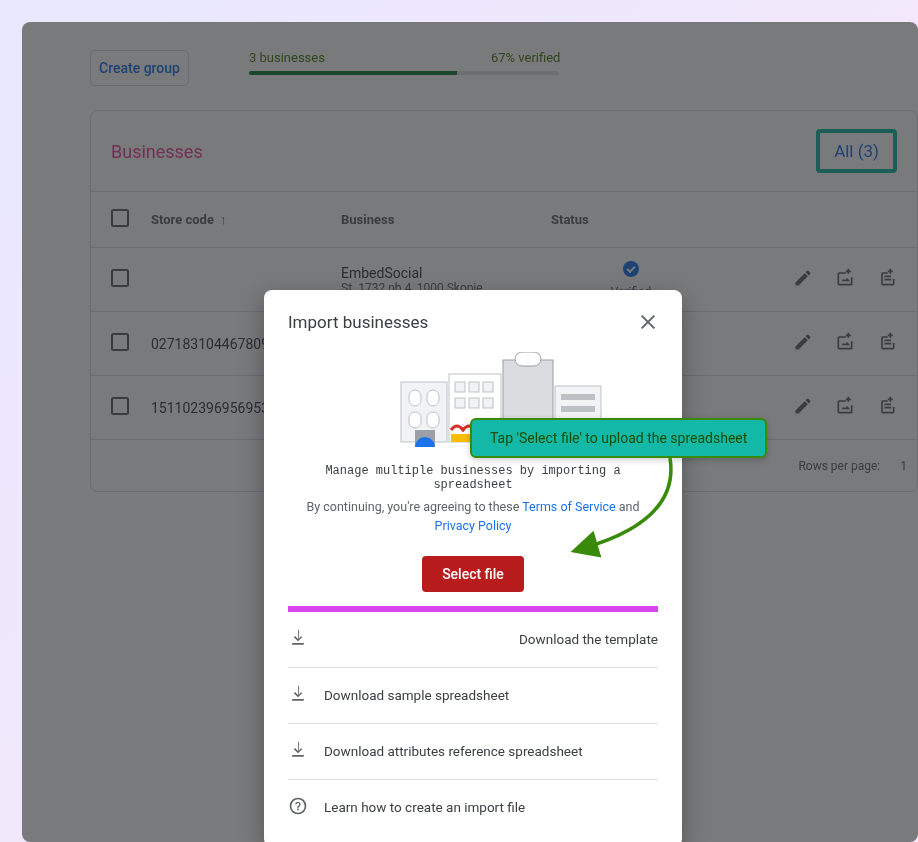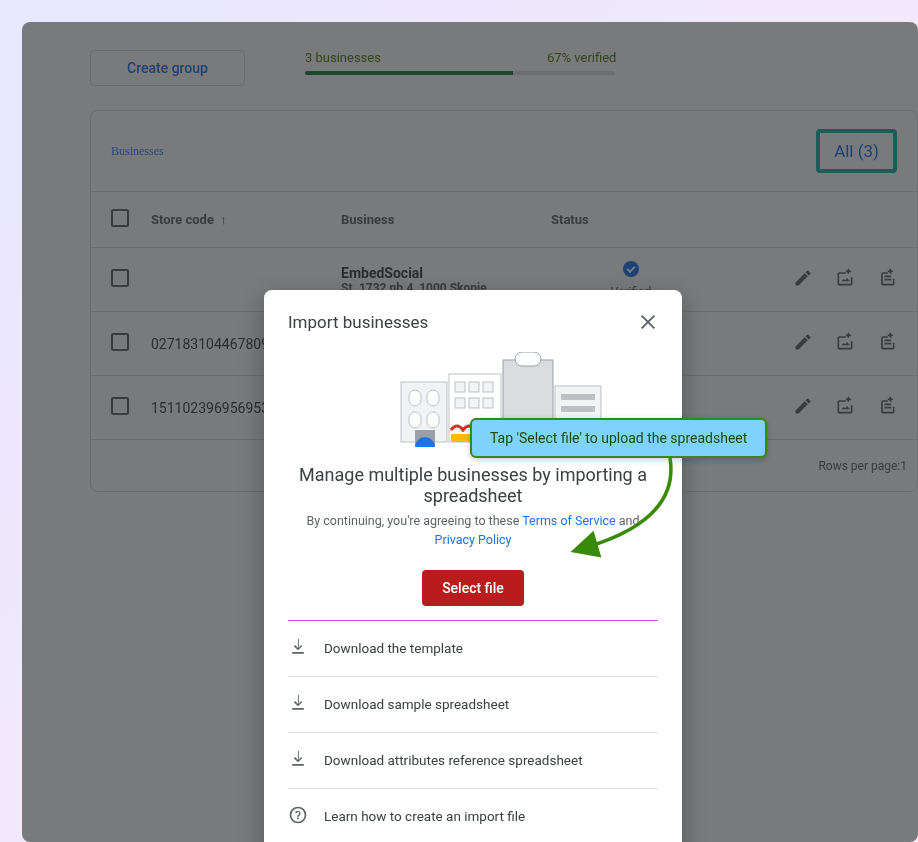--- a/index.html
+++ b/index.html
@@ -10,93 +10,93 @@
   background: #fff; border-radius: 8px; overflow: hidden;
 }
 .scrim {
   position: absolute; inset: 0; background: rgba(32,33,36,0.6); z-index: 10;
 }
 
 
 .topbar { display: flex; align-items: flex-start; padding: 28px 0 24px 68px; gap: 60px; }
 .btn-outline {
   border: 1px solid #dadce0; background: #fff; color: #1a73e8; font-size: 14px;
-  padding: 9px 36px; border-radius: 4px; font-weight: 500; cursor: pointer;
+  padding: 9px 8px; border-radius: 4px; font-weight: 500; cursor: pointer;
 }
 .progress-wrap { flex: 1; }
 .progress-labels { display: flex; font-size: 13px; color: #4d7c0f; margin-bottom: 6px; }
 .progress-labels span:first-child { width: 242px; }
 .progress-bar { width: 310px; height: 4px; background: #e0e0e0; border-radius: 2px; overflow: hidden; }
 .progress-fill { height: 100%; background: #188038; }
 
 
 .card { margin: 0 0 0 68px; border: 1px solid #dadce0; border-radius: 8px; }
 .card-head { display: flex; align-items: center; padding: 18px 20px 18px 20px; }
-.card-title { font-size: 12px; color: #3b82f6; font-weight: 400; flex: 1; font-family: Liberation Serif, serif; }
+.card-title { font-size: 18px; color: #ec4899; font-weight: 400; flex: 1; }
 .chip {
   border: 4px solid #14b8a6; color: #1a73e8; font-size: 17px;
   padding: 8px 14px; border-radius: 4px; cursor: pointer;
 }
 .th-row, .td-row {
   display: flex; align-items: center; padding: 0 20px;
   border-top: 1px solid #dadce0;
 }
 .th-row { height: 56px; }
 .td-row { height: 64px; }
 .col-check { width: 40px; }
 .col-store { width: 190px; }
-.col-biz { width: 210px; font-weight: bold; }
+.col-biz { width: 210px; }
 .col-status { width: 160px; }
 .col-actions { margin-left: auto; display: flex; gap: 22px; }
 .th { font-size: 13px; color: #5f6368; font-weight: 700; }
 .sort-arrow { margin-left: 6px; }
 .check { width: 18px; height: 18px; border: 2px solid #5f6368; border-radius: 2px; display: inline-block; }
 .biz-name { font-size: 14px; color: #3c4043; }
 .biz-sub { font-size: 12px; color: #5f6368; }
 .status-badge { display: flex; align-items: center; gap: 8px; font-size: 12px; color: #5f6368; flex-direction: column; }
 .badge-icon { width: 16px; height: 16px; background: #1a73e8; border-radius: 50%; position: relative; }
 .badge-icon::after { content: ""; position: absolute; left: 4px; top: 5px; width: 6px; height: 3px;
   border-left: 2px solid #fff; border-bottom: 2px solid #fff; transform: rotate(-45deg); }
 .ic { width: 20px; height: 20px; display: inline-block; color: #5f6368; }
 .store-code { font-size: 14px; color: #3c4043; }
 .pager { border-top: 1px solid #dadce0; display: flex; justify-content: flex-end; align-items: center;
-  height: 52px; padding-right: 10px; font-size: 12px; color: #5f6368; }
+  height: 52px; padding-right: 10px; font-size: 12px; color: #5f6368; gap: 20px; }
 
 
 .modal {
   position: absolute; left: 264px; top: 290px; width: 418px;
   background: #fff; border-radius: 8px; box-shadow: 0 8px 24px rgba(0,0,0,0.3);
   z-index: 20; padding: 0;
 }
 .modal-head { display: flex; align-items: center; padding: 22px 24px 6px 24px; }
 .modal-title { font-size: 17px; color: #3c4043; font-weight: 400; flex: 1; }
 .close-x { width: 20px; height: 20px; cursor: pointer; color: #5f6368; position: relative; }
 .close-x::before, .close-x::after { content: ""; position: absolute; left: 9px; top: 1px;
   width: 2px; height: 18px; background: #5f6368; }
 .close-x::before { transform: rotate(45deg); } .close-x::after { transform: rotate(-45deg); }
 .illustration { display: flex; justify-content: center; padding: 14px 0 8px; }
 .modal-text { text-align: center; padding: 0 24px; }
-.lead { font-size: 18px; color: #3c4043; margin-bottom: 6px; }
+.lead { font-size: 12px; color: #3c4043; margin-bottom: 6px; font-family: Liberation Mono, monospace; }
 .fine { font-size: 12.5px; color: #5f6368; line-height: 1.5; }
 .fine a { color: #1a73e8; text-decoration: none; }
 .btn-primary {
   background: #b91c1c; color: #fff; border: none; font-size: 14px; font-weight: 500;
   padding: 10px 20px; border-radius: 4px; cursor: pointer; margin: 20px auto 14px; display: block;
 }
 .modal-list { padding: 0 24px 12px; }
 .modal-item {
   display: flex; align-items: center; gap: 16px; padding: 16px 0;
   border-top: 1px solid #e0e0e0; font-size: 13.5px; color: #3c4043; cursor: pointer;
 }
-.modal-item:first-child { border-top: 1px solid #d946ef; }
+.modal-item:first-child { border-top: 6px solid #d946ef; justify-content: space-between; }
 
 
 .callout {
   position: absolute; left: 470px; top: 418px; z-index: 30;
-  background: #7dd3fc; border: 2px solid #3a8a0a; border-radius: 6px;
+  background: #14b8a6; border: 2px solid #3a8a0a; border-radius: 6px;
   padding: 10px 18px; font-size: 14px; color: #1a4d00;
   box-shadow: 0 2px 6px rgba(0,0,0,0.2);
 }
 .arrow-svg { position: absolute; left: 560px; top: 450px; z-index: 30; pointer-events: none; }
 
 </style>
 </head>
 <body>
 
 <div class="app-frame">

